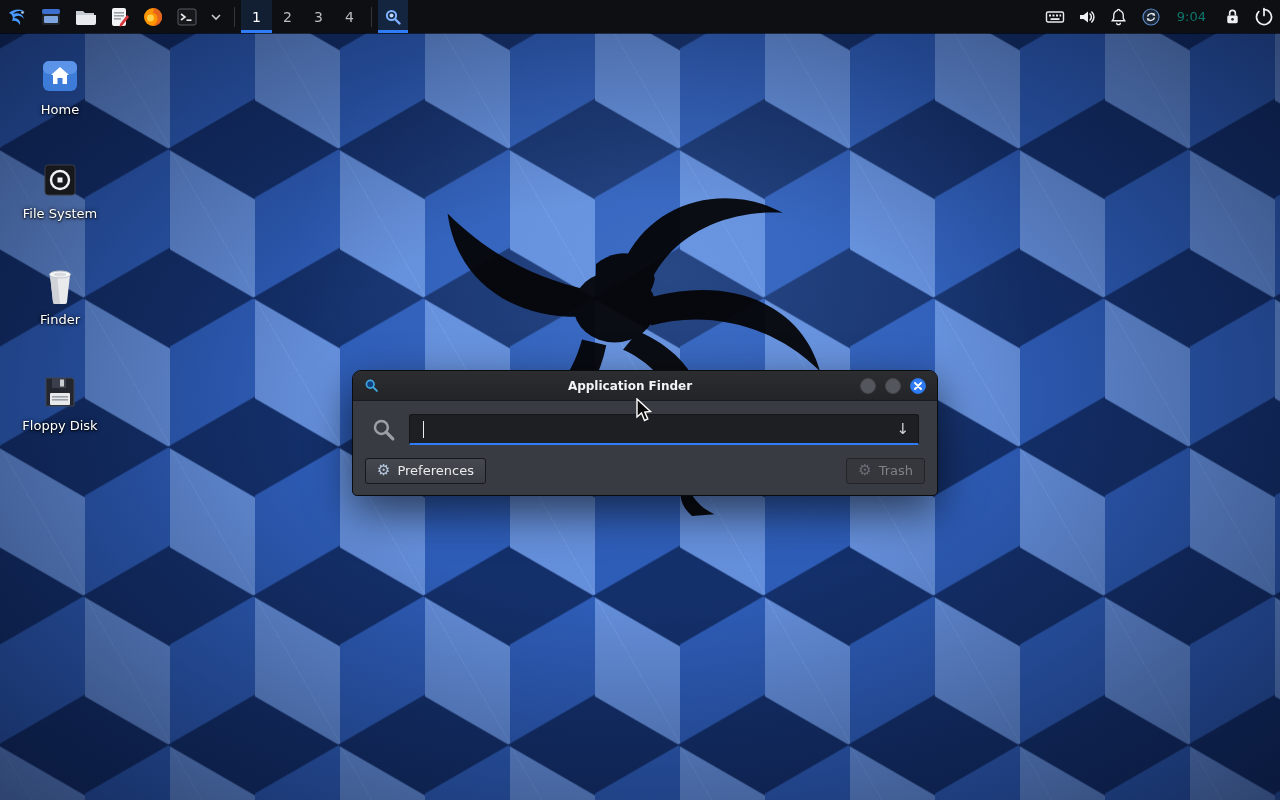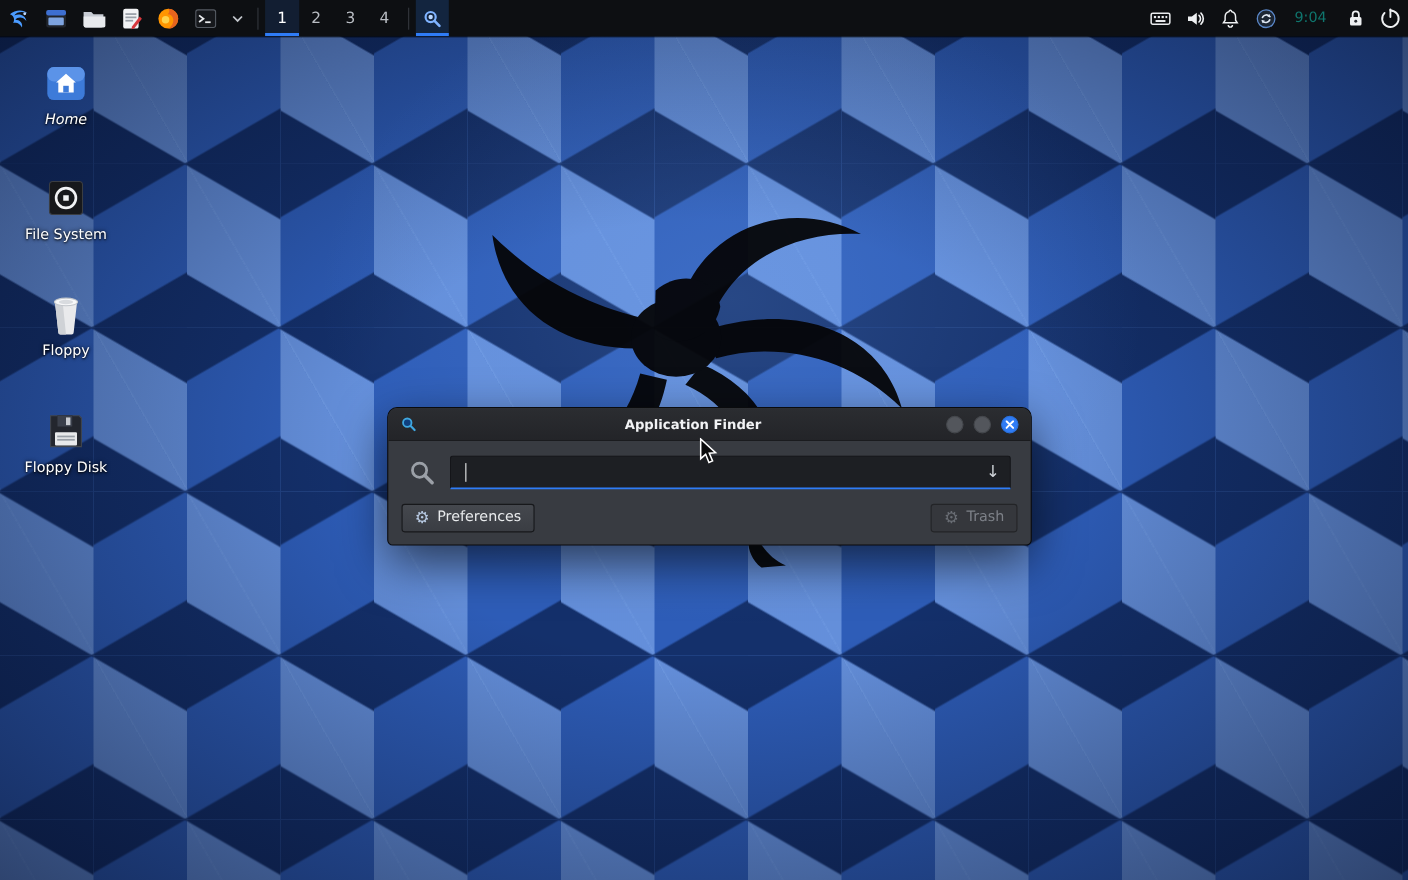--- a/index.html
+++ b/index.html
@@ -266,21 +266,21 @@
     </button>
     <button class="tray-btn">
       <svg width="20" height="20" viewBox="0 0 20 20">
         <path d="M10 2.5 a7.5 7.5 0 1 1 -5.3 2.2" fill="none" stroke="#eef0f2" stroke-width="1.7" stroke-linecap="round"></path>
         <line x1="10" y1="1.5" x2="10" y2="8.5" stroke="#eef0f2" stroke-width="1.7" stroke-linecap="round"></line>
       </svg>
     </button>
   </div>
 </div>
 
-<div class="desk-icon" style="top:56px;font-style:italic;">
+<div class="desk-icon" style="top:56px;">
   <div class="di-img">
     <svg width="38" height="34" viewBox="0 0 38 34">
       <rect x="2" y="2" width="34" height="30" rx="6" fill="#3d7bd9"></rect>
       <rect x="2" y="2" width="34" height="13" rx="6" fill="#5b93e8"></rect>
       <path d="M19 8 L28 16 H26 V25 H12 V16 H10 Z" fill="#ffffff"></path>
       <rect x="16.5" y="19" width="5" height="6" fill="#3d7bd9"></rect>
     </svg>
   </div>
   <div class="di-label">Home</div>
 </div>
@@ -298,21 +298,21 @@
 
 <div class="desk-icon" style="top:266px;">
   <div class="di-img">
     <svg width="34" height="38" viewBox="0 0 34 38">
       <path d="M7 8 L10 35 a2 2 0 0 0 2 2 h10 a2 2 0 0 0 2-2 L27 8 Z" fill="#e9eaec"></path>
       <path d="M7 8 L10 35 a2 2 0 0 0 2 2 h5 L14 8 Z" fill="#cfd2d6"></path>
       <ellipse cx="17" cy="7.5" rx="10.5" ry="3.5" fill="#f7f8f9" stroke="#c2c6cb" stroke-width="1"></ellipse>
       <ellipse cx="17" cy="7.5" rx="6.5" ry="2" fill="#d8dbdf"></ellipse>
     </svg>
   </div>
-  <div class="di-label">Floppy</div>
+  <div class="di-label">Finder</div>
 </div>
 
 <div class="desk-icon" style="top:372px;">
   <div class="di-img">
     <svg width="36" height="36" viewBox="0 0 36 36">
       <path d="M4 4 h26 l2 2 v26 h-28 Z" fill="#23262e" stroke="#40454e" stroke-width="1"></path>
       <rect x="10" y="4" width="14" height="10" fill="#3a4welcome3f4b"></rect>
       <rect x="10" y="4" width="14" height="10" fill="#3a3f4b"></rect>
       <rect x="18" y="5.5" width="4" height="7" fill="#c9ccd2"></rect>
       <rect x="8" y="19" width="20" height="12" rx="1" fill="#e8e9eb"></rect>

